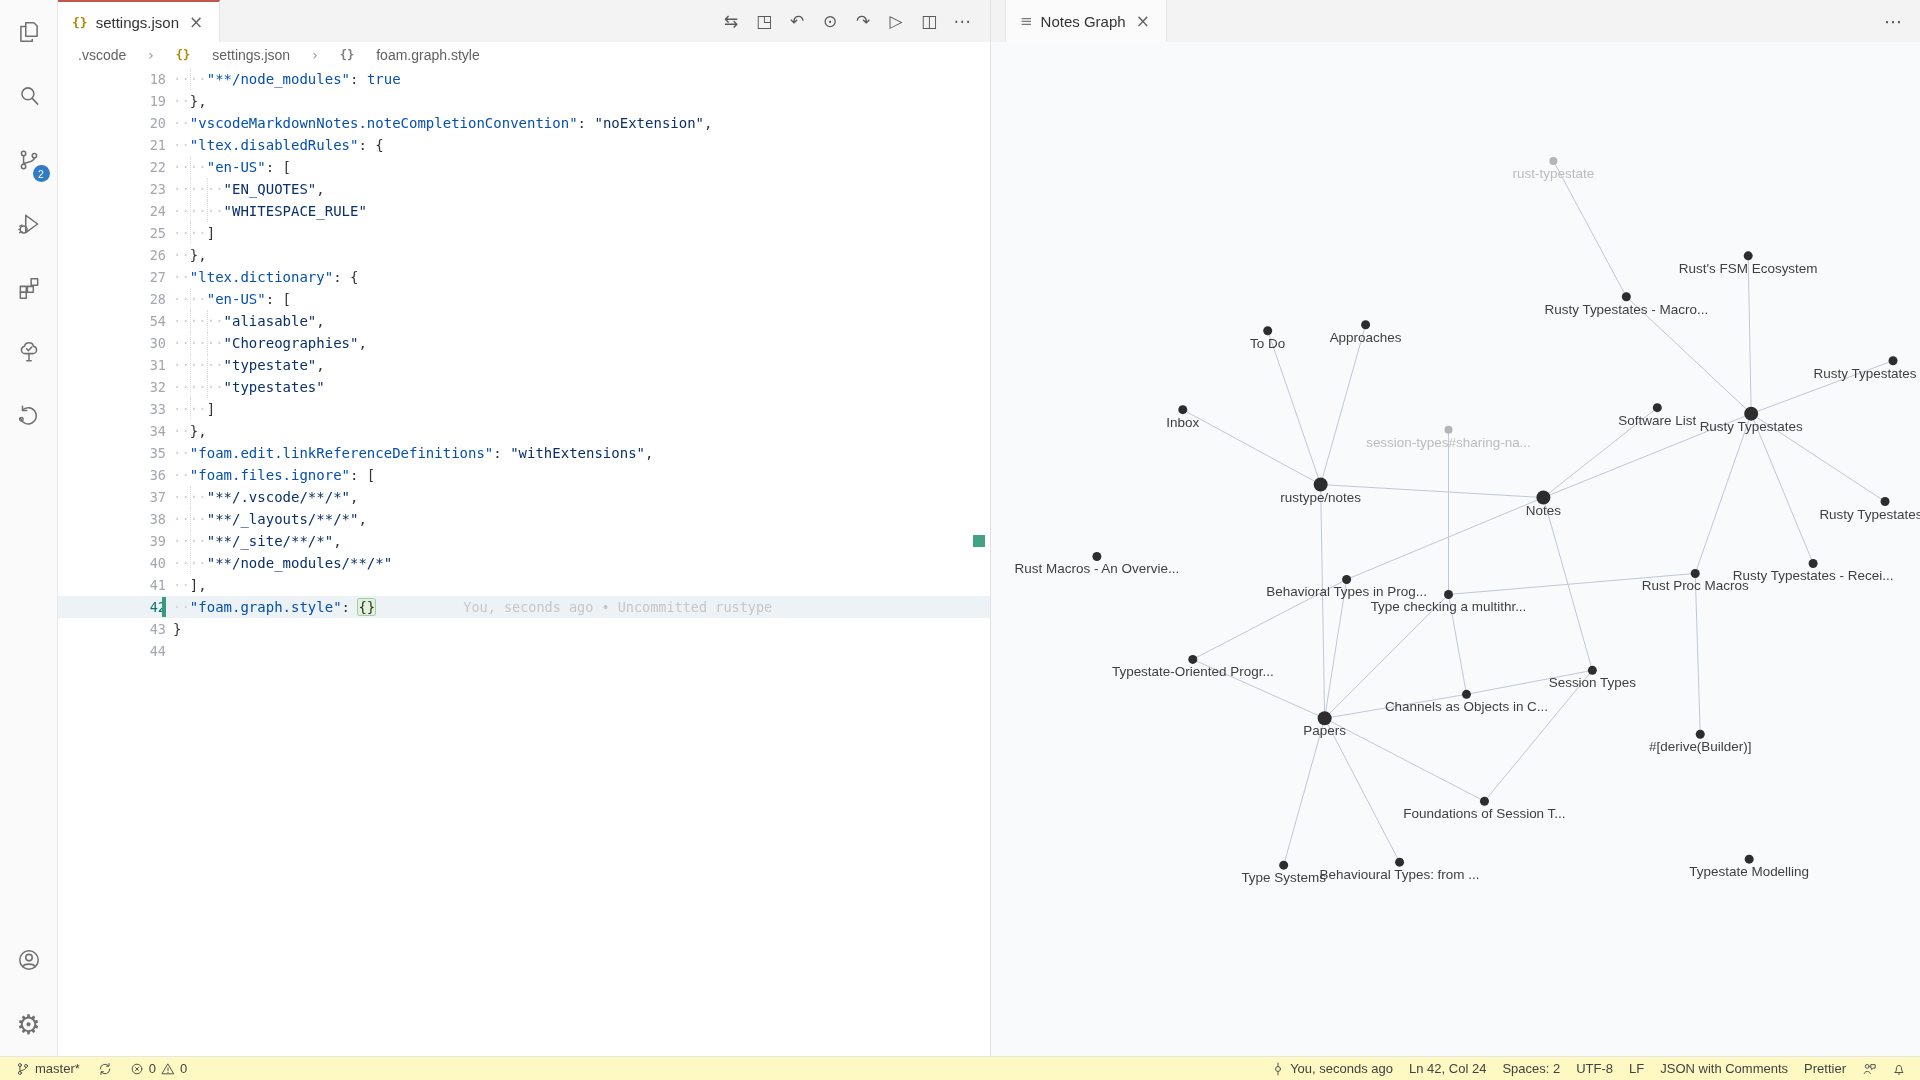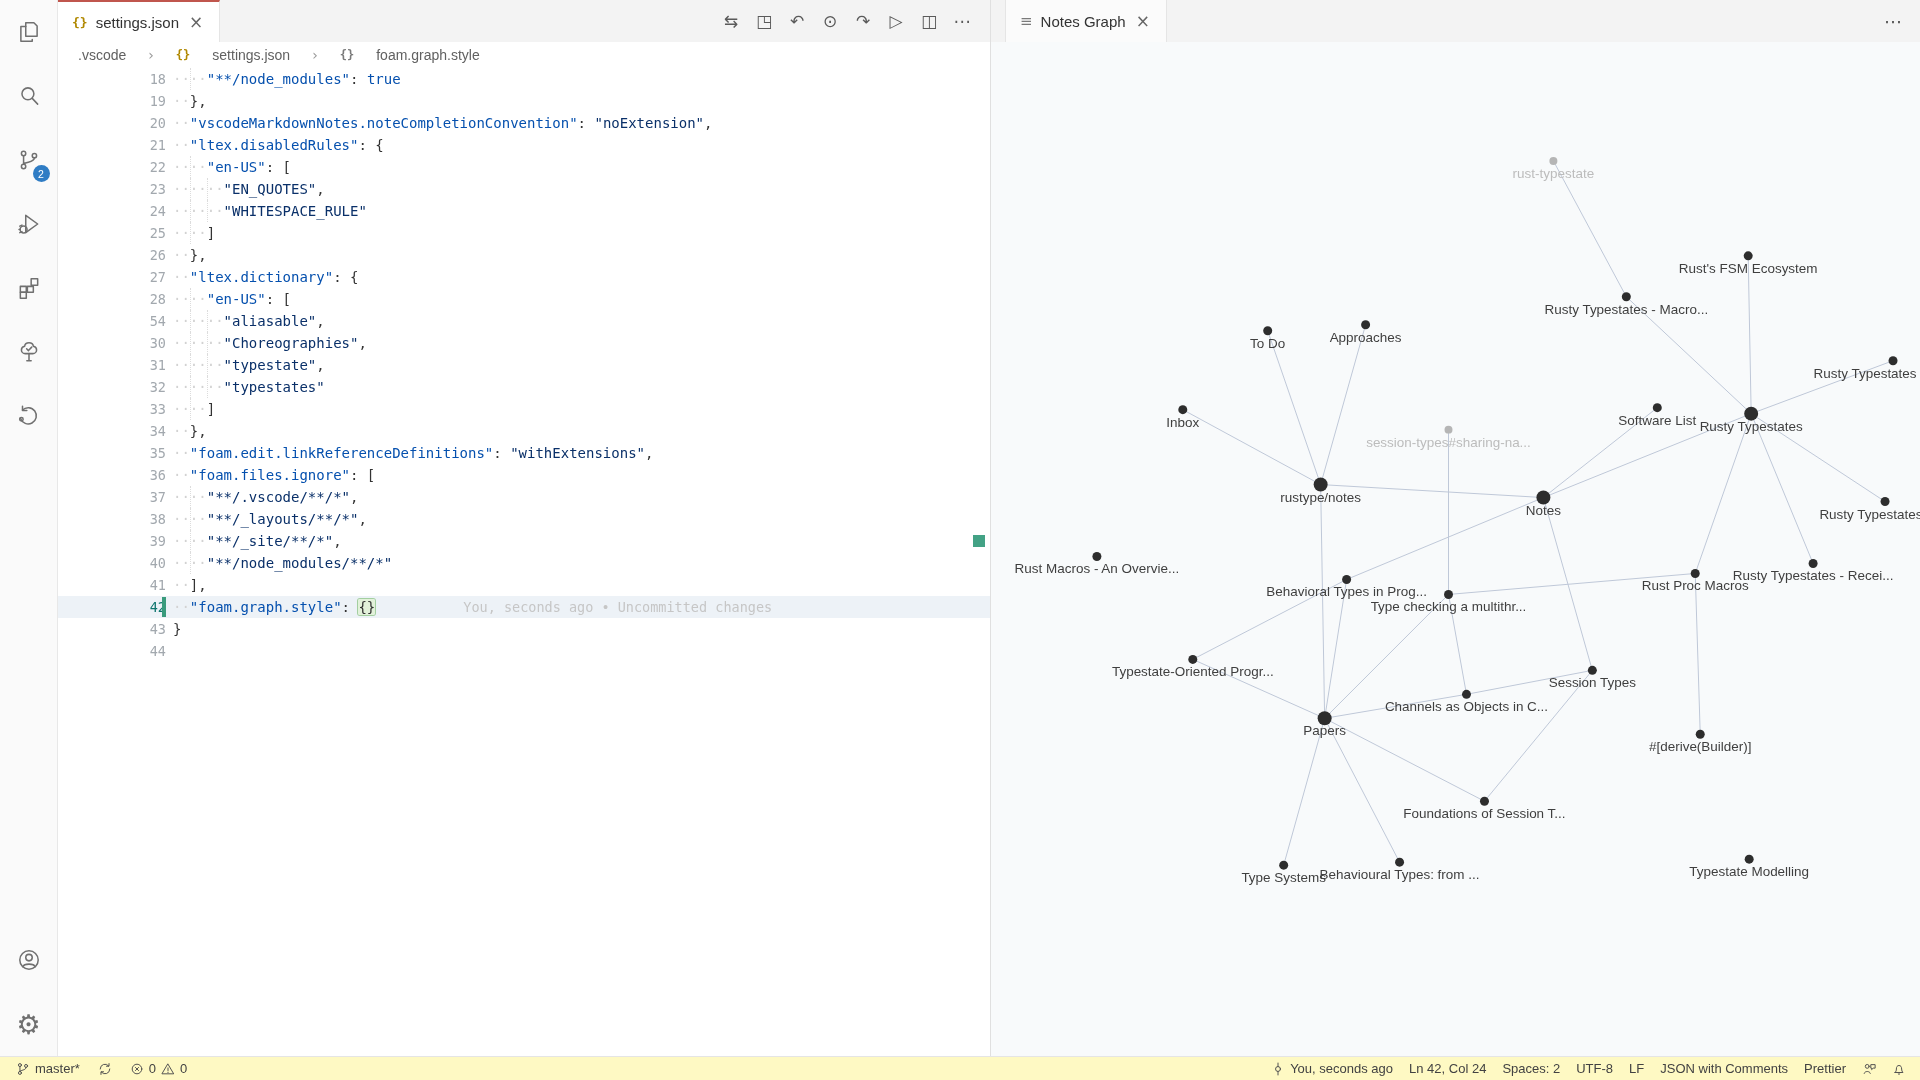--- a/index.html
+++ b/index.html
@@ -200,21 +200,21 @@
           <div class="cl"><span class="ln">32</span><span class="iguide" style="left: 131.86px;"></span><span class="iguide" style="left: 148.72px;"></span><span class="ct"><span class="s-w">······</span><span class="s-s">"typestates"</span></span></div>
           <div class="cl"><span class="ln">33</span><span class="iguide" style="left: 131.86px;"></span><span class="ct"><span class="s-w">····</span><span class="s-p">]</span></span></div>
           <div class="cl"><span class="ln">34</span><span class="ct"><span class="s-w">··</span><span class="s-p">},</span></span></div>
           <div class="cl"><span class="ln">35</span><span class="ct"><span class="s-w">··</span><span class="s-k">"foam.edit.linkReferenceDefinitions"</span><span class="s-p">: </span><span class="s-s">"withExtensions"</span><span class="s-p">,</span></span></div>
           <div class="cl"><span class="ln">36</span><span class="ct"><span class="s-w">··</span><span class="s-k">"foam.files.ignore"</span><span class="s-p">: [</span></span></div>
           <div class="cl"><span class="ln">37</span><span class="iguide" style="left: 131.86px;"></span><span class="ct"><span class="s-w">····</span><span class="s-s">"**/.vscode/**/*"</span><span class="s-p">,</span></span></div>
           <div class="cl"><span class="ln">38</span><span class="iguide" style="left: 131.86px;"></span><span class="ct"><span class="s-w">····</span><span class="s-s">"**/_layouts/**/*"</span><span class="s-p">,</span></span></div>
           <div class="cl"><span class="ln">39</span><span class="iguide" style="left: 131.86px;"></span><span class="ct"><span class="s-w">····</span><span class="s-s">"**/_site/**/*"</span><span class="s-p">,</span></span></div>
           <div class="cl"><span class="ln">40</span><span class="iguide" style="left: 131.86px;"></span><span class="ct"><span class="s-w">····</span><span class="s-s">"**/node_modules/**/*"</span></span></div>
           <div class="cl"><span class="ln">41</span><span class="ct"><span class="s-w">··</span><span class="s-p">],</span></span></div>
-          <div class="cl active"><span class="ln">42</span><span class="modbar"></span><span class="ct"><span class="s-w">··</span><span class="s-k">"foam.graph.style"</span><span class="s-p">: </span><span class="s-x">{}</span><span class="s-g">You, seconds ago • Uncommitted changes</span></span></div>
+          <div class="cl active"><span class="ln">42</span><span class="modbar"></span><span class="ct"><span class="s-w">··</span><span class="s-k">"foam.graph.style"</span><span class="s-p">: </span><span class="s-x">{}</span><span class="s-g">You, seconds ago • Uncommitted rustype</span></span></div>
           <div class="cl"><span class="ln">43</span><span class="ct"><span class="s-p">}</span></span></div>
           <div class="cl"><span class="ln">44</span><span class="ct"></span></div>
         </div>
       <div id="overview-marker"></div>
     </div>
 
     <div id="panel-pane">
       <div class="tabbar">
         <div class="ptab">
           <span class="ptab-ico glyph">≡</span>

